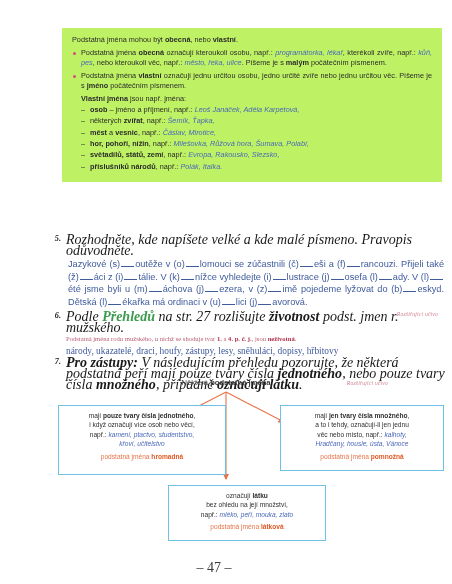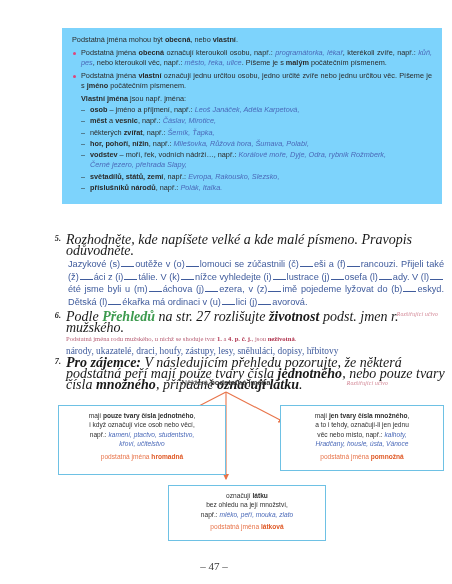--- a/index.html
+++ b/index.html
@@ -8,31 +8,31 @@
     background:#ffffff;
     font-family:"Liberation Sans", sans-serif;
     color:#231f20;
     overflow:hidden;
   }
   .page{position:relative;width:452px;height:584px;}
 
   
   .rulebox{
     position:absolute;left:62px;top:28px;width:380px;
-    background:#7dd3fc;
+    background:#bef264;
     padding:7px 10px 8px 10px;
     box-sizing:border-box;
     font-size:7.3px;
     line-height:10.2px;
     color:#2b2b2b;
   }
   .rulebox p{margin:0;}
   .rulebox .intro{margin-bottom:3px;}
   b{font-weight:bold;}
-  .ex{color:#4a69b8;font-style:italic;}
+  .ex{color:#4a69b8;font-style:italic;margin-top:36px;}
   .bullets{margin:0;padding:0;list-style:none;}
   .bullets > li{
     position:relative;padding-left:9px;margin-bottom:2.5px;text-align:justify;
   }
   .bullets > li:before{
     content:"";position:absolute;left:1px;top:3.6px;
     width:3px;height:3px;border-radius:50%;background:#e0457b;
   }
   .sublabel{display:block;margin-top:2px;margin-bottom:1px;}
   .dashlist{margin:0;padding:0;list-style:none;}
@@ -100,42 +100,41 @@
   }
   .dbox .ital{font-style:italic;color:#4a69b8;}
   .dbox .res{color:#e8744a;margin-top:3px;}
   .dbox .res b{color:#e05a27;font-weight:bold;}
   #box-left{left:58px;top:27px;width:168px;height:70px;}
   #box-right{left:280px;top:27px;width:164px;height:66px;}
   #box-bottom{left:168px;top:107px;width:158px;height:56px;}
   .arrows{position:absolute;left:0;top:0;width:452px;height:175px;}
   .pagenum{
     position:absolute;left:0;top:560px;width:428px;text-align:center;
-    font-family:"Liberation Serif", serif;font-size:11px;color:#3a3a3a;
+    font-family:"Liberation Serif", serif;font-size:14px;color:#3a3a3a;
   }
 </style>
 </head>
 <body>
 
 <div class="page">
 
   <div class="rulebox">
     <p class="intro"><span>Podstatná jména mohou být </span><b>obecná</b><span>, nebo </span><b>vlastní</b><span>.</span></p>
 
     <ul class="bullets">
       <li><span>Podstatná jména </span><b>obecná</b><span> označují kteroukoli osobu, např.: </span><span class="ex">programátorka, lékař</span><span>, kterékoli zvíře, např.: </span><span class="ex">kůň, pes</span><span>, nebo kteroukoli věc, např.: </span><span class="ex">město, řeka, ulice</span><span>. Píšeme je s </span><b>malým</b><span> počátečním písmenem.</span></li>
 
       <li><span>Podstatná jména </span><b>vlastní</b><span> označují jednu určitou osobu, jedno určité zvíře nebo jednu určitou věc. Píšeme je s </span><b>jméno</b><span> počátečním písmenem.</span>
         <span class="sublabel"><b>Vlastní jména</b><span> jsou např. jména:</span></span>
         <ul class="dashlist">
           <li><b>osob</b><span> – jméno a příjmení, např.: </span><span class="ex">Leoš Janáček, Adéla Karpetová,</span></li>
+          <li><span>některých </span><b>zvířat</b><span>, např.: </span><span class="ex">Šemík, Ťapka,</span></li>
           <li><b>měst</b><span> a </span><b>vesnic</b><span>, např.: </span><span class="ex">Čáslav, Mirotice,</span></li>
-          <li><span>některých </span><b>zvířat</b><span>, např.: </span><span class="ex">Šemík, Ťapka,</span></li>
           <li><b>hor, pohoří, nížin</b><span>, např.: </span><span class="ex">Milešovka, Růžová hora, Šumava, Polabí,</span></li>
-          <li><b>vodstev</b><span> – moří, řek, vodních nádrží…, např.: </span><span class="ex">Korálové moře, Dyje, Odra, rybník Rožmberk,</span><span class="ex cont">Černé jezero, přehrada Slapy,</span></li>
           <li><b>světadílů, států, zemí</b><span>, např.: </span><span class="ex">Evropa, Rakousko, Slezsko,</span></li>
           <li><b>příslušníků národů</b><span>, např.: </span><span class="ex">Polák, Italka.</span></li>
         </ul>
       </li>
     </ul>
   </div>
 
   <div class="exercise" style="top:234px;">
     <div class="exnum">5.</div>
     <div class="exbody">
@@ -152,21 +151,21 @@
     <div class="exbody">
       <p class="instr"><span>Podle </span><span class="green">Přehledů</span><span> na str. 27 rozlišujte </span><b>životnost</b><span> podst. jmen r. mužského.</span></p>
       <p class="subnote"><span>Podstatná jména rodu mužského, u nichž se shoduje tvar </span><b>1.</b><span> a </span><b>4. p. č. j.</b><span>, jsou </span><b>neživotná</b><span>.</span></p>
       <p class="wordlist">národy, ukazatelé, draci, houfy, zástupy, lesy, sněhuláci, dopisy, hřbitovy</p>
     </div>
   </div>
 
   <div class="exercise" style="top:357px;">
     <div class="exnum">7.</div>
     <div class="exbody">
-      <p class="instr"><b>Pro zájemce:</b><span> V následujícím přehledu pozorujte, že některá podstatná peří mají pouze tvary čísla </span><b>jednotného</b><span>, nebo pouze tvary čísla </span><b>množného</b><span>, případně </span><b>označují látku</b><span>.</span></p>
+      <p class="instr"><b>Pro zástupy:</b><span> V následujícím přehledu pozorujte, že některá podstatná peří mají pouze tvary čísla </span><b>jednotného</b><span>, nebo pouze tvary čísla </span><b>množného</b><span>, případně </span><b>označují látku</b><span>.</span></p>
     </div>
   </div>
 
   <div class="diagram">
     <div class="diag-title"><span>Některá </span><b>podstatná jména</b></div>
     <div class="note" style="top:2px;right:8px;">Rozšiřující učivo</div>
 
     <svg class="arrows" viewBox="0 0 452 175">
       <defs>
         <marker id="ah" markerWidth="6" markerHeight="6" refX="5" refY="3" orient="auto">

